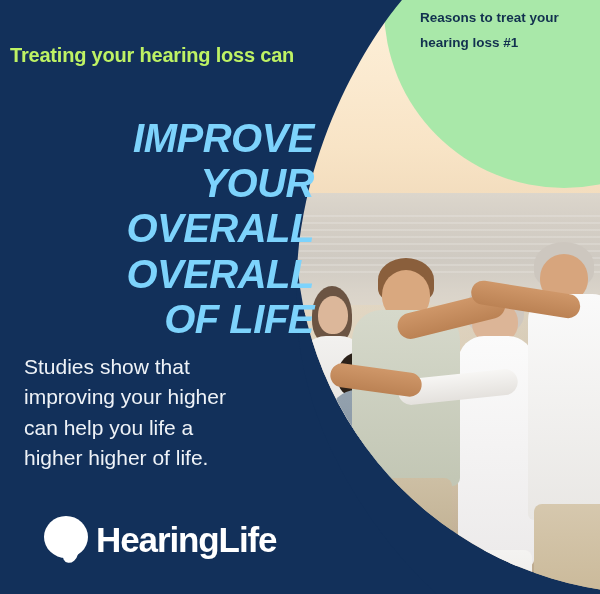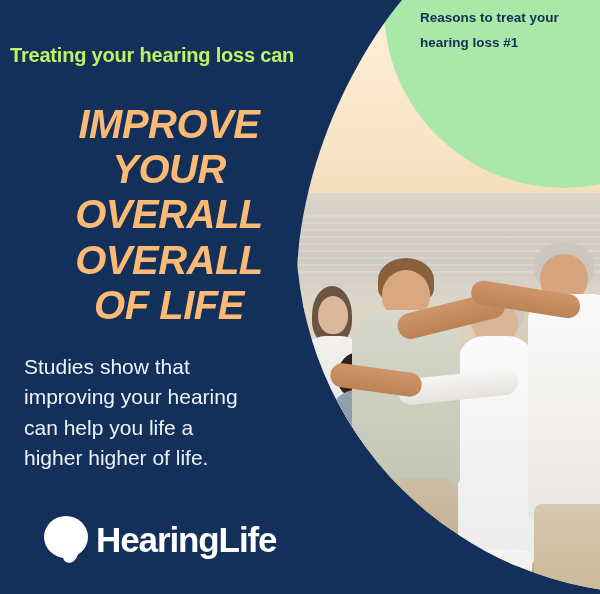--- a/index.html
+++ b/index.html
@@ -105,22 +105,22 @@
   
   .content{position:absolute;left:0;top:0;width:600px;height:594px;z-index:6;}
 
   .eyebrow{
     position:absolute;left:10px;top:43px;
     width:340px;
     color:#bef264;font-size:20px;font-weight:bold;
     letter-spacing:-.2px;line-height:1.25;
   }
   .headline{
-    position:absolute;left:24px;top:102px;width:290px;
-    text-align:center;color:#fdba74;
+    position:absolute;left:24px;top:116px;width:290px;
+    text-align:right;color:#7dd3fc;
     font-size:40px;font-weight:bold;font-style:italic;
     line-height:1.13;letter-spacing:-.5px;
   }
   .headline span{display:block;}
   .bodycopy{
     position:absolute;left:24px;top:352px;width:290px;
     text-align:left;color:#eef2f7;
     font-size:21px;font-weight:normal;line-height:1.45;
   }
   .bodycopy span{display:block;}
@@ -215,21 +215,21 @@
     <div class="headline">
       <span>IMPROVE</span>
       <span>YOUR</span>
       <span>OVERALL</span>
       <span>OVERALL</span>
       <span>OF LIFE</span>
     </div>
 
     <div class="bodycopy">
       <span>Studies show that</span>
-      <span>improving your hearing</span>
+      <span>improving your higher</span>
       <span>can help you life a</span>
       <span>higher higher of life.</span>
     </div>
 
     <div class="logo">
       <div class="logo-mark">
         <div class="bub"></div>
         <div class="tail"></div>
       </div>
       <div class="logo-type">HearingLife</div>

